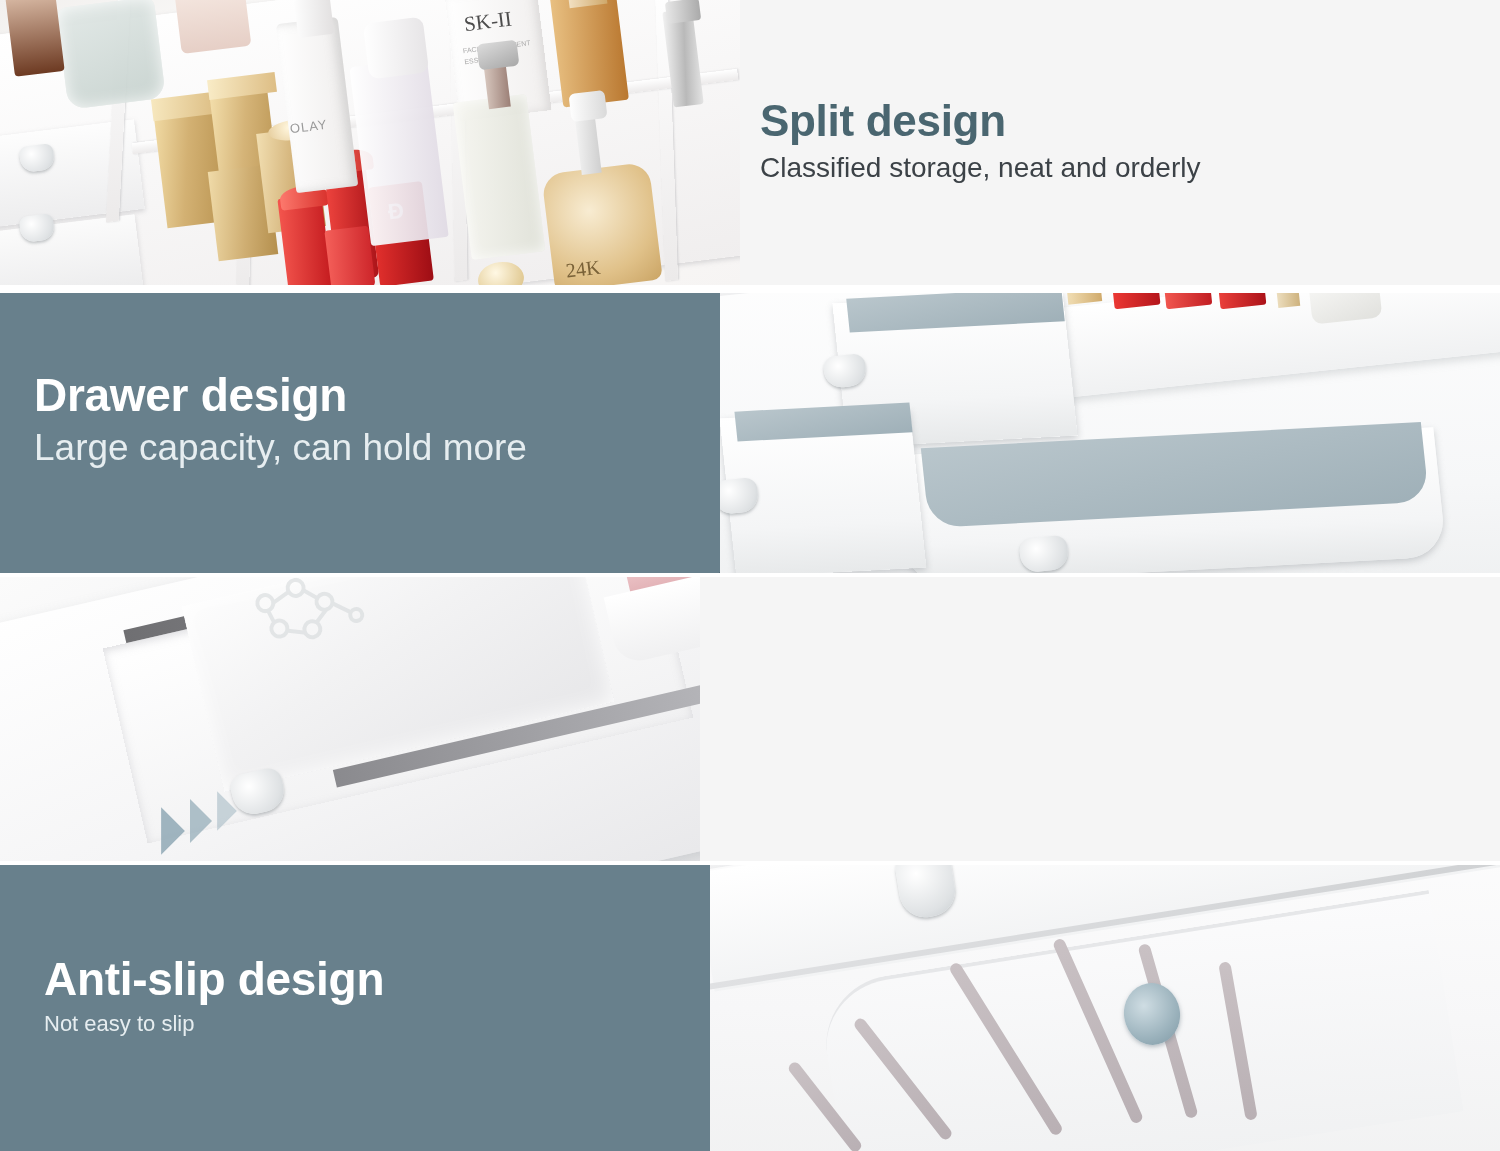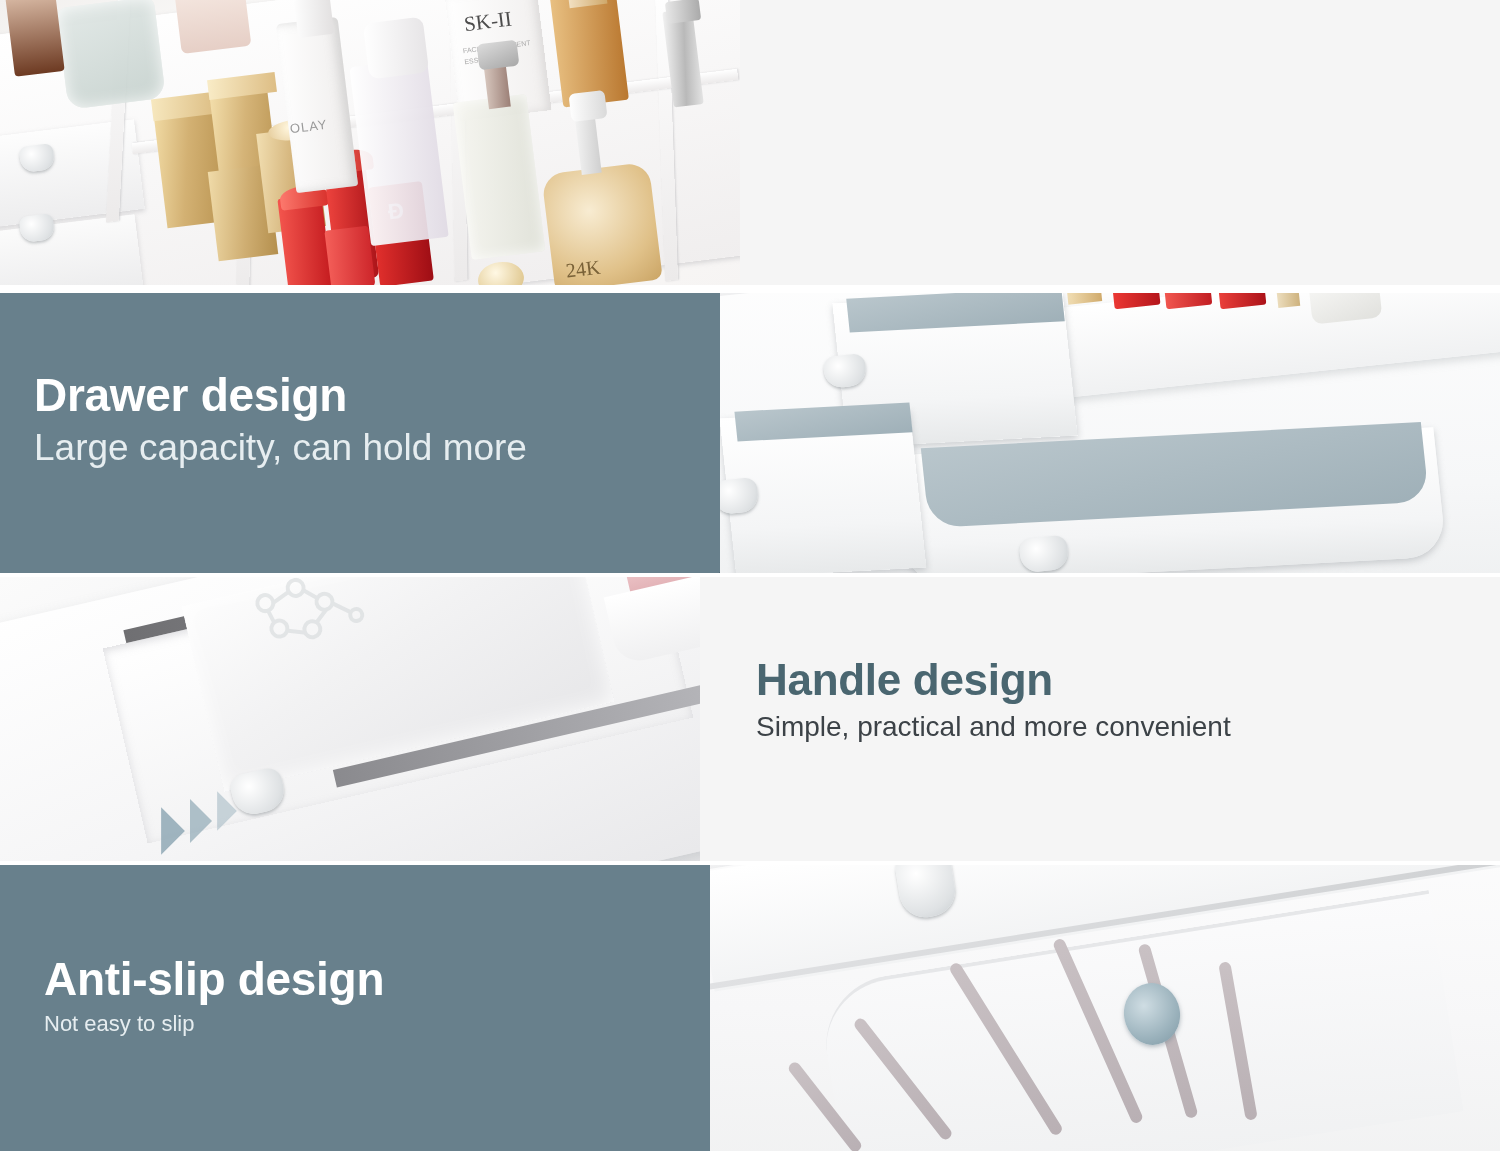--- a/index.html
+++ b/index.html
@@ -166,20 +166,24 @@
 
       <div class="ph" style="left:668px;top:10px;width:30px;height:96px;border-radius:3px;transform:rotate(-7deg);
           background:linear-gradient(95deg,#f2f2f2,#b9b9b9 55%,#e4e4e4);"></div>
       <div class="ph" style="left:666px;top:0px;width:34px;height:22px;border-radius:4px;transform:rotate(-7deg);
           background:linear-gradient(95deg,#e8e8e8,#a9a9a9);"></div>
 
       <div class="ph" style="left:478px;top:262px;width:46px;height:34px;border-radius:50%;transform:rotate(-7deg);
           background:radial-gradient(circle at 40% 30%,#fff8e4,#d9bd7d);"></div>
     </div>
 
+    <div class="copy copy-dark" style="left:760px;top:98px;width:700px;">
+      <h2 class="headline" style="font-size:44px;">Split design</h2>
+      <p class="subline" style="font-size:28px;">Classified storage, neat and orderly</p>
+    </div>
   </section>
 
   <section class="panel panel-teal" style="top:293px;height:280px;">
 
     <div class="teal-block" style="width:830px;clip-path:polygon(0 0, 100% 0, 86.7% 100%, 0 100%);"></div>
 
     <div class="photo" id="photo2">
 
       <div class="ph" style="left:-20px;top:-40px;width:880px;height:380px;transform:rotate(-6deg);
           background:linear-gradient(185deg,#ffffff 0%,#f6f7f8 60%,#e9ebec 100%);
@@ -263,24 +267,20 @@
       <div class="chev" style="left:216px;top:212px;transform:rotate(180deg) scale(.9);opacity:.45;"></div>
       <div class="chev" style="left:190px;top:222px;transform:rotate(180deg);opacity:.7;"></div>
       <div class="chev" style="left:162px;top:232px;transform:rotate(180deg) scale(1.08);opacity:.85;"></div>
 
       <div class="ph" style="left:628px;top:-22px;width:90px;height:44px;border-radius:10px;transform:rotate(-13deg);
           background:linear-gradient(180deg,#f0c9cc,#dba6ab);"></div>
       <div class="ph" style="left:610px;top:6px;width:120px;height:70px;border-radius:0 0 26px 26px;transform:rotate(-13deg);
           background:linear-gradient(180deg,#ffffff,#f0f0f1);"></div>
     </div>
 
-    <div class="copy copy-dark" style="left:756px;top:80px;width:720px;">
-      <h2 class="headline" style="font-size:44px;">Handle design</h2>
-      <p class="subline" style="font-size:28px;">Simple, practical and more convenient</p>
-    </div>
   </section>
 
   <section class="panel panel-teal" style="top:865px;height:286px;">
 
     <div class="teal-block" style="width:840px;clip-path:polygon(0 0, 100% 0, 85.7% 100%, 0 100%);"></div>
 
     <div class="photo" id="photo4">
 
       <div class="ph" style="left:-30px;top:-60px;width:900px;height:420px;transform:rotate(-9deg);
           background:linear-gradient(190deg,#ffffff 0%,#f7f7f8 50%,#eceded 100%);

